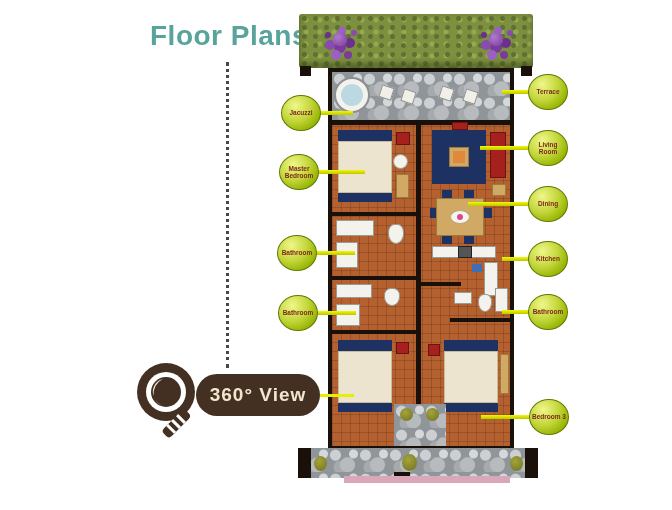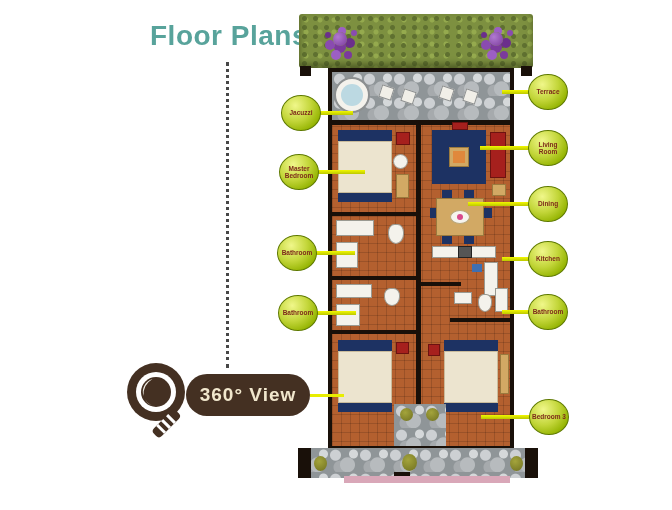--- a/index.html
+++ b/index.html
@@ -61,21 +61,21 @@
   .callout{position:absolute;width:40px;height:36px;z-index:5;}
   .callout .line{position:absolute;top:16px;height:4px;z-index:1;
     background:linear-gradient(#f2f800,#bcc800);}
   .callout .oval{position:absolute;left:0;top:0;width:40px;height:36px;border-radius:50%;
     background:radial-gradient(circle at 35% 28%,#f0f78a,#c3d63a 45%,#93b300 78%,#6e8a00);
     border:1px solid #5f7a00;box-sizing:border-box;z-index:2;
     display:flex;align-items:center;justify-content:center;text-align:center;}
   .callout .oval span{font-size:6.5px;line-height:1.1;font-weight:bold;color:#7d2a1a;}
 
   
-  .view360{position:absolute;left:116px;top:356px;width:236px;height:96px;}
+  .view360{position:absolute;left:126px;top:356px;width:236px;height:96px;}
   .view360 .pill{position:absolute;left:70px;top:18px;width:124px;height:42px;
     background:#443022;border-radius:22px;display:flex;align-items:center;
     justify-content:center;cursor:pointer;}
   .view360 .pill span{color:#f1e7cd;font-size:19px;font-weight:bold;letter-spacing:1px;}
   .view360 .mag{position:absolute;left:0;top:0;width:94px;height:96px;}
   .view360 .yline{position:absolute;left:194px;top:38px;width:34px;height:3px;
     background:#e8ee00;}
 
   
   .walkway{position:absolute;left:298px;top:448px;width:240px;height:30px;}

